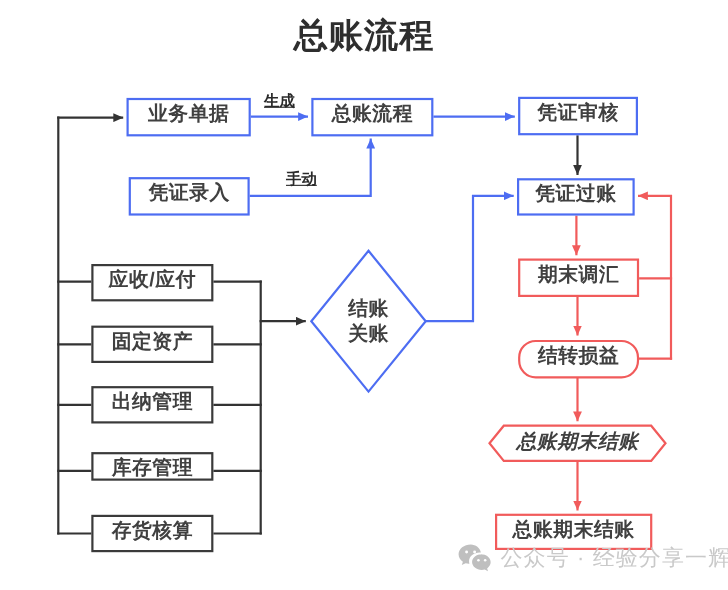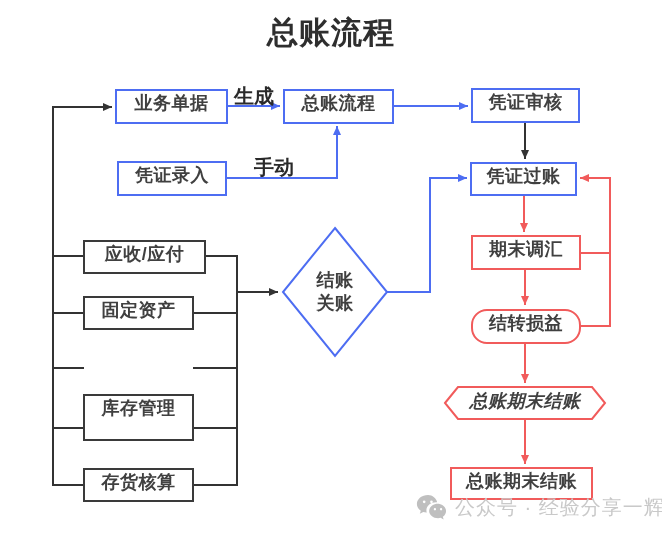--- a/index.html
+++ b/index.html
@@ -16,22 +16,22 @@
   .shape-red{stroke:var(--red,#f15b5b);stroke-width:2;fill:#fff;}
   .node{position:absolute;z-index:2;box-sizing:border-box;background:#fff;
         display:flex;justify-content:center;
         font-size:18px;font-weight:bold;color:#404040;letter-spacing:0.5px;}
   .b-blue{border:2px solid var(--blue,#4d6df2);}
   .b-red{border:2px solid var(--red,#f15b5b);}
   .b-black{border:2px solid #3a3a3a;}
   .floating{position:absolute;z-index:3;background:transparent;border:none;}
   #title{position:absolute;left:0;right:0;top:12px;text-align:center;z-index:2;
          font-size:31px;font-weight:bold;color:#2e2e2e;letter-spacing:1px;}
-  .edge-label{position:absolute;z-index:3;font-size:20px;font-weight:bold;color:#2a2a2a;
-              text-align:center;}
+  .edge-label{position:absolute;z-index:3;font-size:14px;font-weight:bold;color:#2a2a2a;
+              text-align:center;text-decoration:underline;}
   #diamond-label{white-space:pre-line;line-height:23px;text-align:center;}
   #watermark{position:absolute;left:416px;top:494px;z-index:4;display:flex;align-items:center;
              gap:7px;color:#c9c9c9;font-size:20px;letter-spacing:1px;white-space:nowrap;}
 </style>
 </head>
 <body>
 
 <div id="canvas">
 
   <div id="title">总账流程</div>
@@ -95,27 +95,30 @@
   <div class="node b-red" style="left:471px;top:235px;width:110px;height:35px;">
       <span>期末调汇</span>
     </div>
   <div class="node b-red" style="left:471px;top:309px;width:110px;height:35px;border-radius:16px;">
       <span>结转损益</span>
     </div>
   <div class="node b-red" style="left:450px;top:467px;width:143px;height:33px;">
       <span>总账期末结账</span>
     </div>
 
-  <div class="node b-black" style="left:83px;top:240px;width:123px;height:34px;">
+  <div class="node b-black" style="left:83px;top:240px;width:111px;height:34px;">
       <span>应收/应付</span>
     </div>
   <div class="node b-black" style="left:83px;top:296px;width:111px;height:34px;">
       <span>固定资产</span>
     </div>
-  <div class="node b-black" style="left:83px;top:394px;width:111px;height:47px;">
+  <div class="node b-black" style="left:83px;top:351px;width:111px;height:34px;">
+      <span>出纳管理</span>
+    </div>
+  <div class="node b-black" style="left:83px;top:411px;width:111px;height:26px;">
       <span>库存管理</span>
     </div>
   <div class="node b-black" style="left:83px;top:468px;width:111px;height:34px;">
       <span>存货核算</span>
     </div>
 
   <div class="node floating" id="diamond-label" style="left:297px;top:269px;width:76px;height:46px;">结账
 关账</div>
   <div class="node floating" style="left:452px;top:389px;width:146px;height:28px;font-style:italic;">总账期末结账</div>
 

